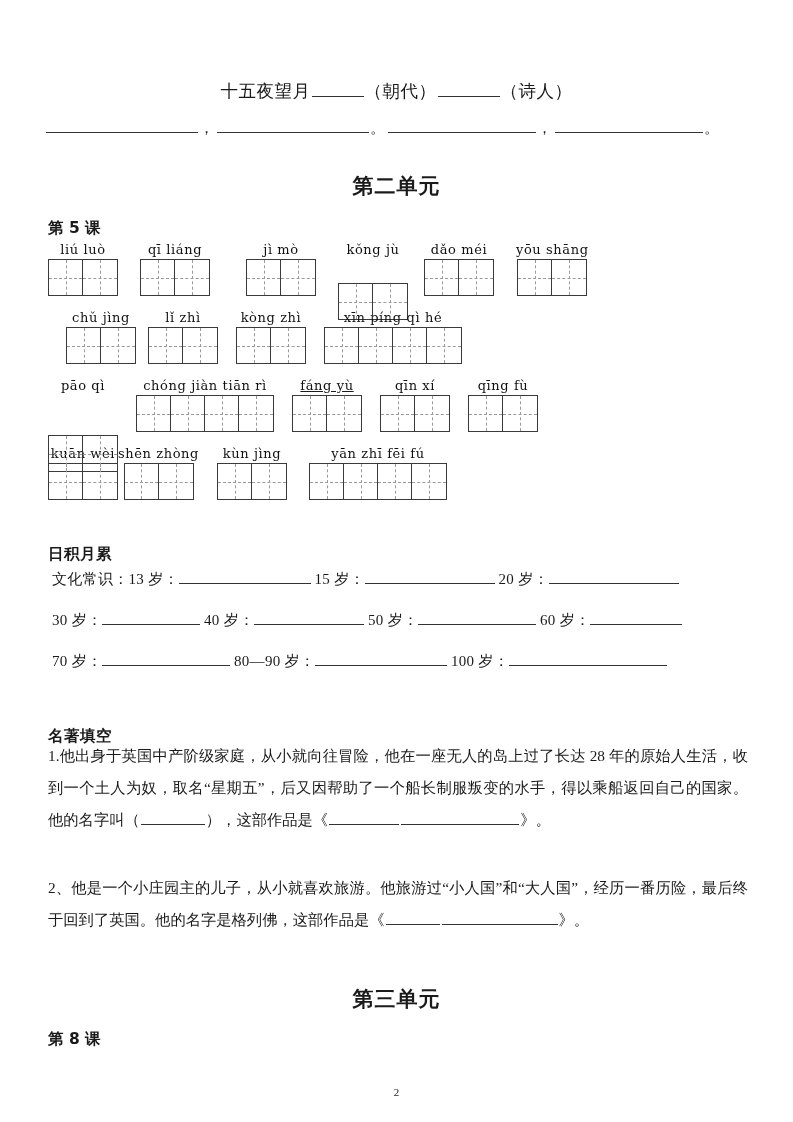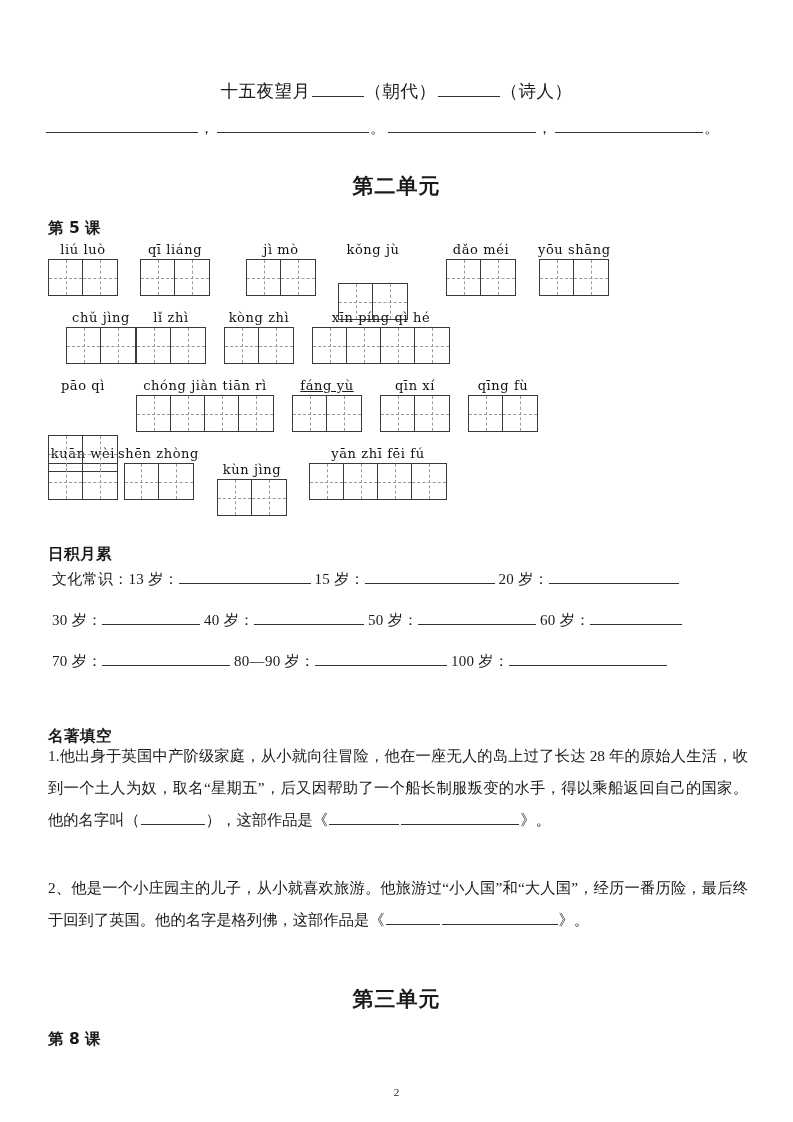--- a/index.html
+++ b/index.html
@@ -220,21 +220,21 @@
             <div class="cell"></div>
           </div>
         </div>
         <div class="word-unit" style="margin-left: 22px; gap: 24px;">
           <div class="pinyin">kǒng jù</div>
           <div class="boxes">
             <div class="cell"></div>
             <div class="cell"></div>
           </div>
         </div>
-        <div class="word-unit" style="margin-left: 22px; padding-left: 16px;">
+        <div class="word-unit" style=" padding-left: 16px;">
           <div class="pinyin">dǎo méi</div>
           <div class="boxes">
             <div class="cell"></div>
             <div class="cell"></div>
           </div>
         </div>
         <div class="word-unit" style="margin-left: 22px;">
           <div class="pinyin">yōu shāng</div>
           <div class="boxes">
             <div class="cell"></div>
@@ -243,21 +243,21 @@
         </div>
       </div>
       <div class="grid-row">
         <div class="word-unit" style="margin-left: 18px;">
           <div class="pinyin">chǔ jìng</div>
           <div class="boxes">
             <div class="cell"></div>
             <div class="cell"></div>
           </div>
         </div>
-        <div class="word-unit" style="margin-left: 0;">
+        <div class="word-unit" style="margin-left: 12px;">
           <div class="pinyin">lǐ zhì</div>
           <div class="boxes">
             <div class="cell"></div>
             <div class="cell"></div>
           </div>
         </div>
         <div class="word-unit" style="margin-left: 18px;">
           <div class="pinyin">kòng zhì</div>
           <div class="boxes">
             <div class="cell"></div>
@@ -321,21 +321,21 @@
             <div class="cell"></div>
           </div>
         </div>
         <div class="word-unit" style="">
           <div class="pinyin">shēn zhòng</div>
           <div class="boxes">
             <div class="cell"></div>
             <div class="cell"></div>
           </div>
         </div>
-        <div class="word-unit" style="margin-left: 18px; margin-top: 16px;">
+        <div class="word-unit" style="margin-left: 18px;">
           <div class="pinyin">kùn jìng</div>
           <div class="boxes">
             <div class="cell"></div>
             <div class="cell"></div>
           </div>
         </div>
         <div class="word-unit" style="margin-left: 22px;">
           <div class="pinyin">yān zhī fēi fú</div>
           <div class="boxes">
             <div class="cell"></div>

